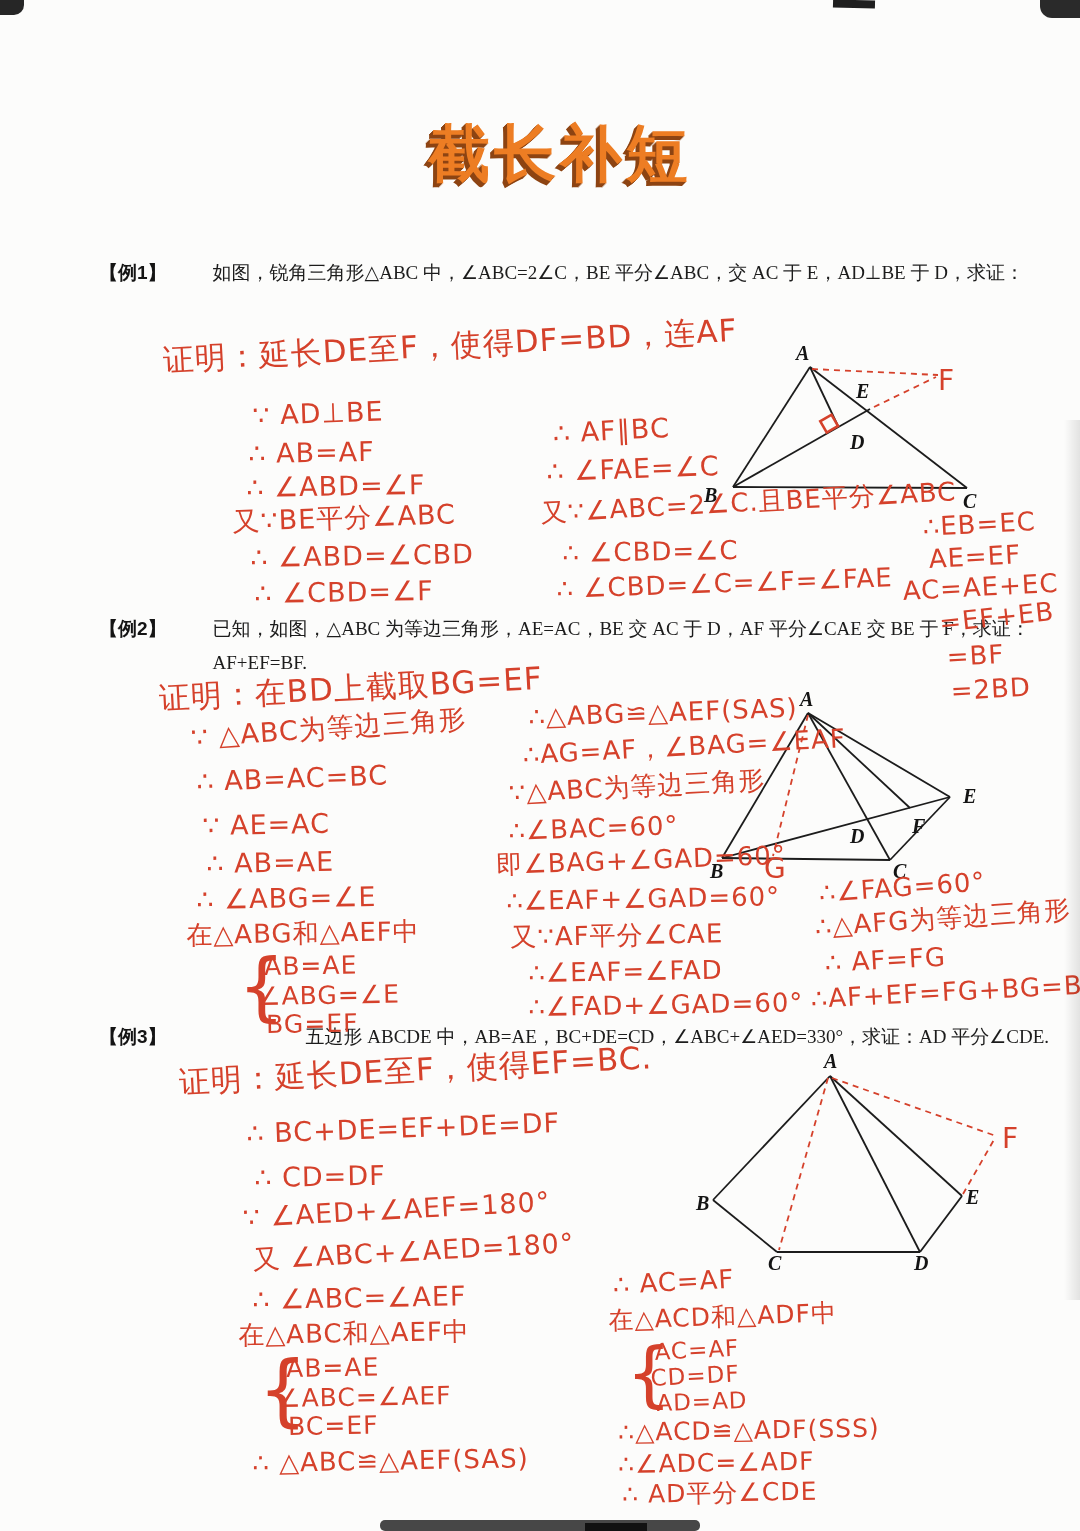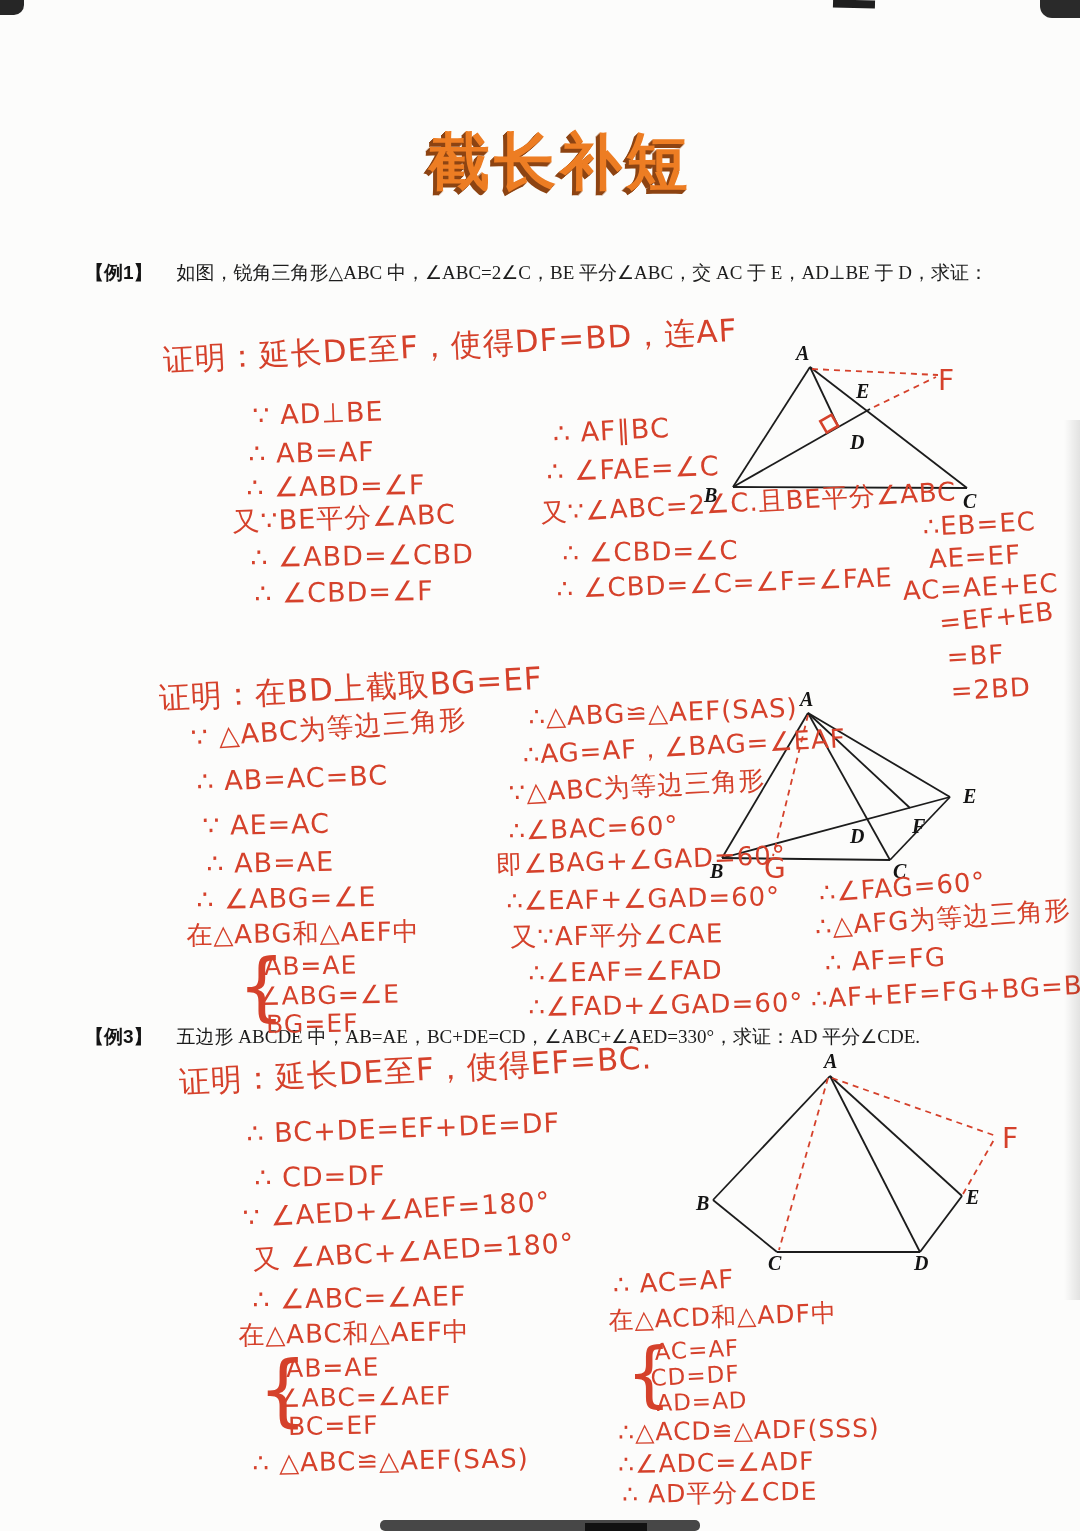--- a/index.html
+++ b/index.html
@@ -1,35 +1,35 @@
 <!DOCTYPE html>
 <html><head>
 <meta charset="utf-8">
 <style>
   html,body{margin:0;padding:0;background:#e8e8e8;}
   .page{
     position:relative;width:1080px;height:1531px;background:#fcfcfb;
     overflow:hidden;font-family:"Liberation Serif","DejaVu Sans",serif;
   }
   .title{
-    position:absolute;top:120px;left:calc(50% + 20px);transform:translateX(-50%);
+    position:absolute;top:112px;left:calc(50% + 20px);transform:translateX(-50%);
     margin:0;font-family:"Liberation Sans","DejaVu Sans",sans-serif;
     font-size:62px;font-weight:700;letter-spacing:4px;color:#ed7d23;
     text-shadow:-1px 1px 0 #8d4413,-2px 2px 0 #8d4413,-3px 3px 0 #8d4413,-4px 4px 0 #8d4413;
     white-space:nowrap;
   }
-  .example{position:absolute;left:85px;display:flex;gap:24px;width:950px;}
+  .example{position:absolute;left:99px;display:flex;gap:14px;width:950px;}
   .ex1{top:256px;}
   .ex2{top:612px;}
-  .ex3{top:1020px;}
+  .ex3{top:1020px;text-align:right;}
   .exlabel{
     font-family:"Liberation Sans","DejaVu Sans",sans-serif;
     font-weight:700;font-size:19px;line-height:34px;color:#141414;white-space:nowrap;
   }
-  .extext{flex:1;}
+  .extext{flex:1;margin-left:32px;}
   .exline{
     font-size:19px;line-height:34px;color:#1c1c1c;font-weight:500;
     font-family:"Liberation Serif","DejaVu Sans",serif;
   }
   #hw-layer{position:absolute;inset:0;}
   .hw{
     position:absolute;color:#d5412b;font-family:"DejaVu Sans",sans-serif;
     white-space:nowrap;line-height:1.05;letter-spacing:1px;transform-origin:left top;
   }
   .hw-brace{letter-spacing:0;font-weight:400;}
@@ -52,20 +52,27 @@
 
   <h1 class="title">截长补短</h1>
 
   <section class="example ex1">
     <span class="exlabel">【例1】</span>
     <div class="extext">
       <div class="exline">如图，锐角三角形△ABC 中，∠ABC=2∠C，BE 平分∠ABC，交 AC 于 E，AD⊥BE 于 D，求证：</div>
     </div>
   </section>
 
+  <section class="example ex2">
+    <span class="exlabel">【例2】</span>
+    <div class="extext">
+      <div class="exline">已知，如图，△ABC 为等边三角形，AE=AC，BE 交 AC 于 D，AF 平分∠CAE 交 BE 于 F，求证：</div>
+      <div class="exline">AF+EF=BF.</div>
+    </div>
+  </section>
 
   <section class="example ex3">
     <span class="exlabel">【例3】</span>
     <div class="extext">
       <div class="exline">五边形 ABCDE 中，AB=AE，BC+DE=CD，∠ABC+∠AED=330°，求证：AD 平分∠CDE.</div>
     </div>
   </section>
 
   <svg id="diagram-layer" width="1080" height="1531">
       <g>

